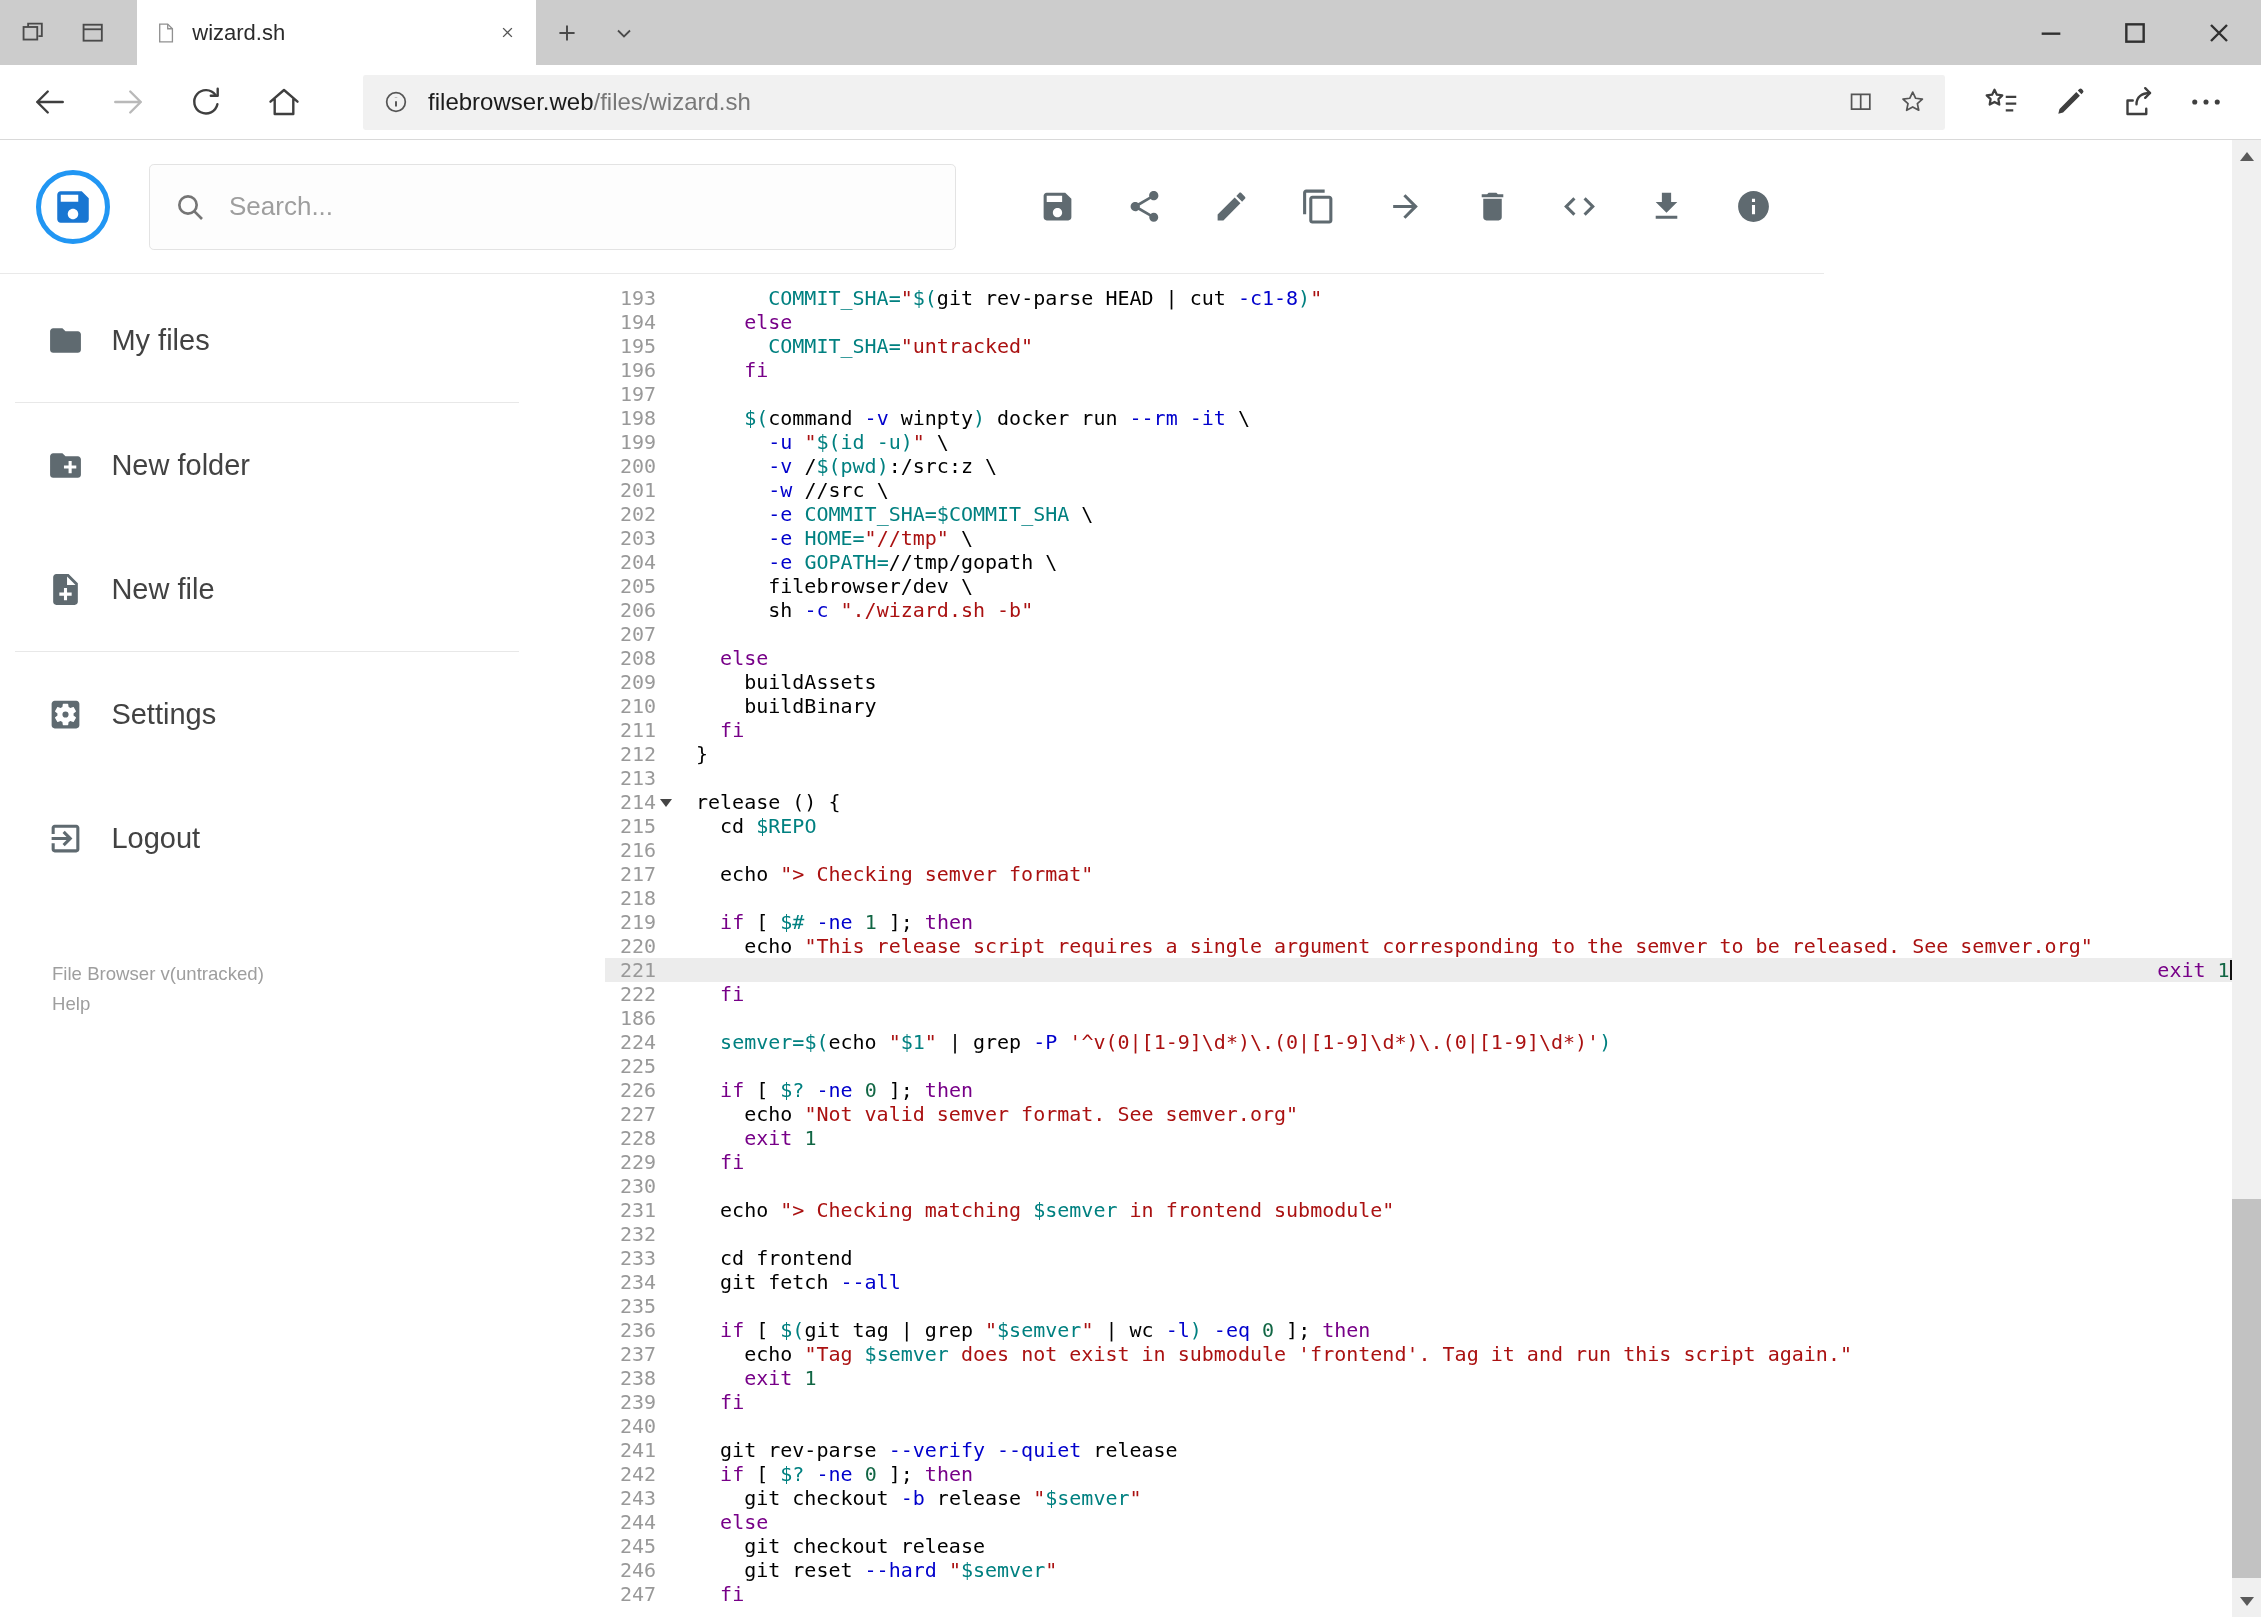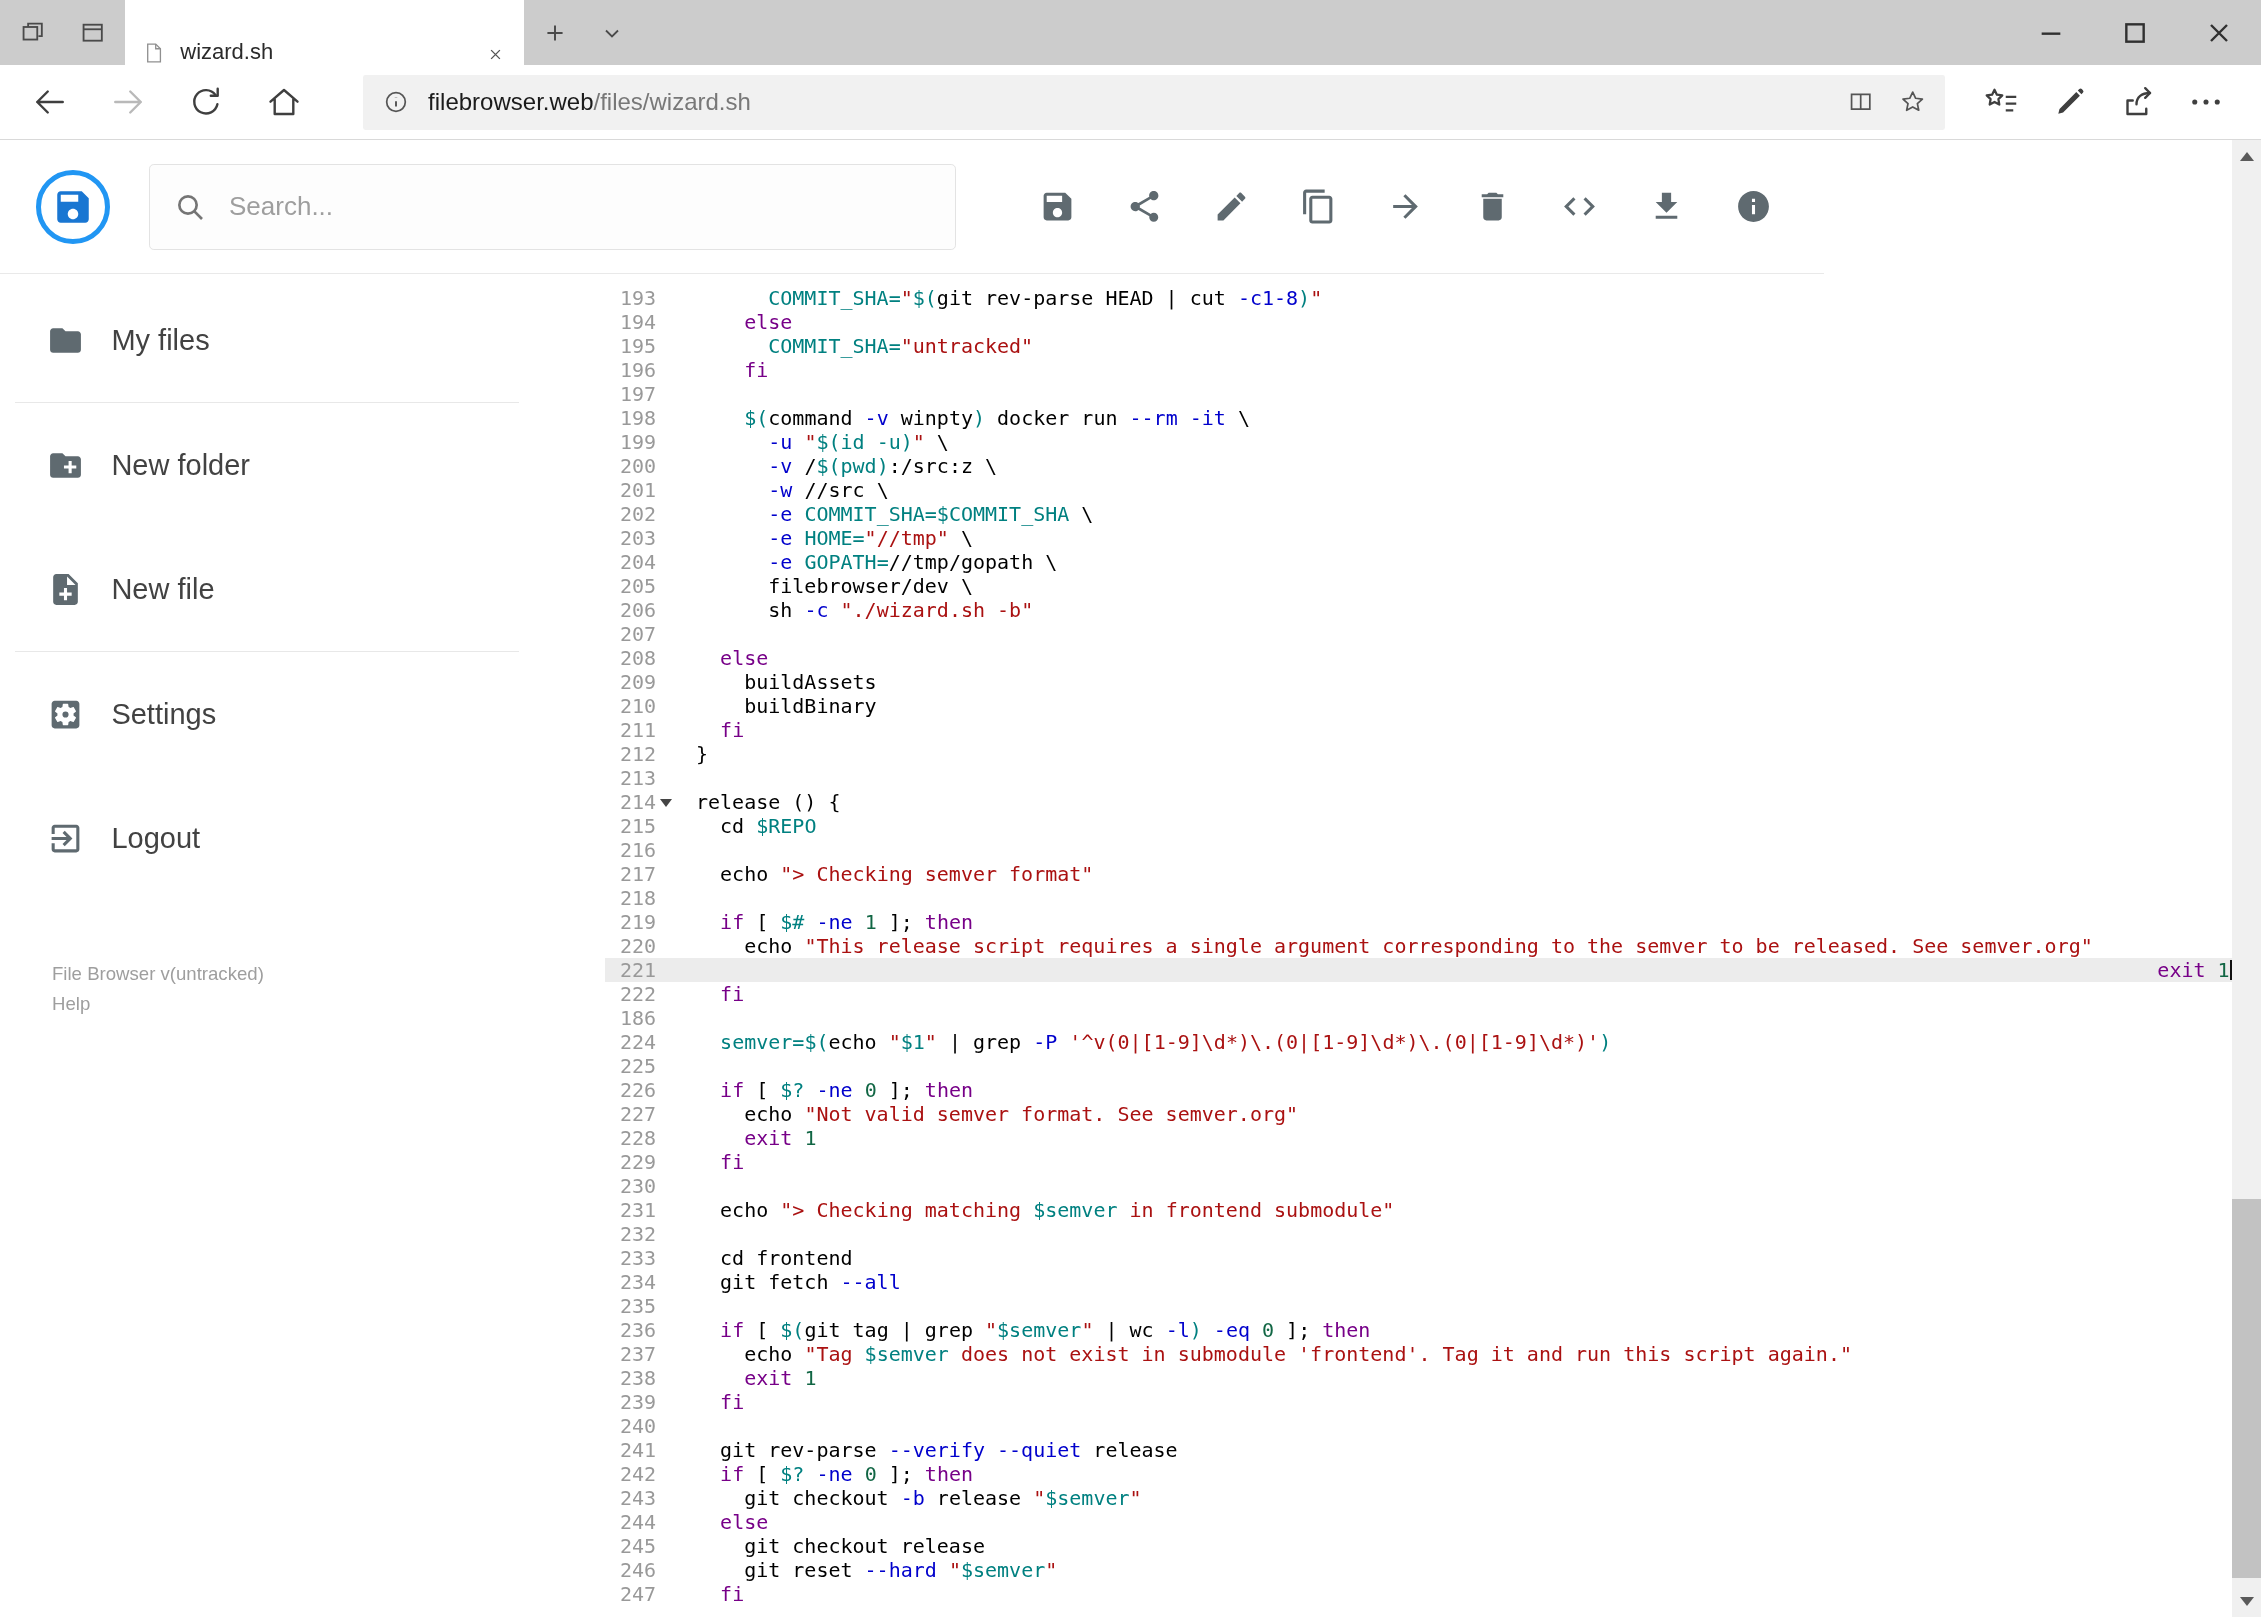--- a/index.html
+++ b/index.html
@@ -4,21 +4,21 @@
 <style>
   html,body{margin:0;padding:0;}
   body{width:2261px;height:1617px;overflow:hidden;background:#fff;font-family:"Liberation Sans",sans-serif;position:relative;}
   *{box-sizing:border-box;}
   svg{display:block;}
 
   
   .tabbar{position:absolute;top:0;left:0;right:0;height:65px;background:#cccccc;display:flex;align-items:stretch;}
   .tab-left-icons{display:flex;align-items:center;padding-left:19.4px;gap:32px;}
   .chrome-btn{display:flex;align-items:center;justify-content:center;}
-  .tab{width:399px;margin-left:19px;background:#ffffff;display:flex;align-items:flex-end;padding:0 18px;gap:14.5px;}
+  .tab{width:399px;margin-left:31px;background:#ffffff;display:flex;align-items:center;padding:0 18px;gap:14.5px;}
   .tab-title{font-size:22px;color:#2b2b2b;flex:1;white-space:nowrap;overflow:hidden;}
   .newtab{width:61px;display:flex;align-items:center;justify-content:center;}
   .tab-chevron{width:53px;display:flex;align-items:center;justify-content:center;}
   .win-controls{margin-left:auto;display:flex;align-items:stretch;}
   .win-btn{width:84px;display:flex;align-items:center;justify-content:center;}
 
   
   .navbar{position:absolute;top:65px;left:0;right:0;height:75px;background:#fff;border-bottom:0.8px solid #d9d9d9;display:flex;align-items:center;padding:0 11.3px;}
   .nav-btn{width:78px;height:74px;display:flex;align-items:center;justify-content:center;}
   .addressbar{flex:1;height:55px;background:#f1f1f1;border-radius:2.4px;margin:0 22.6px 0 40px;display:flex;align-items:center;padding:0 19.4px;}

